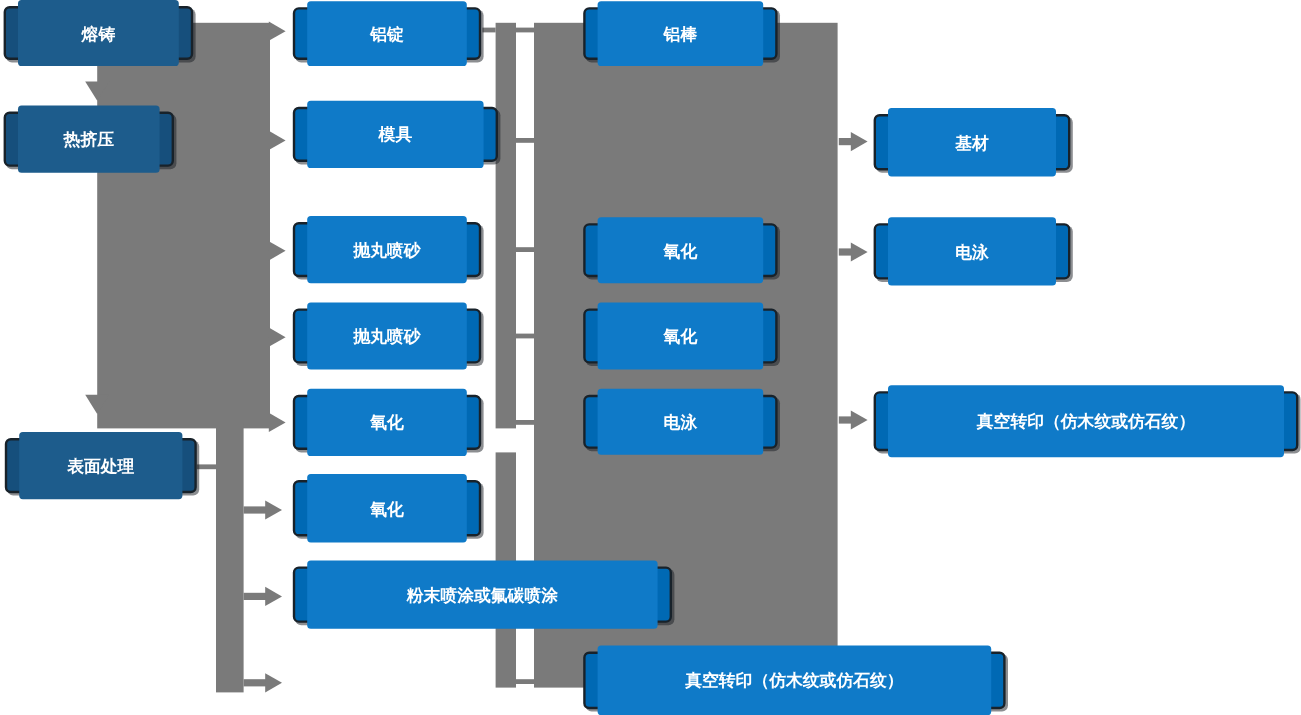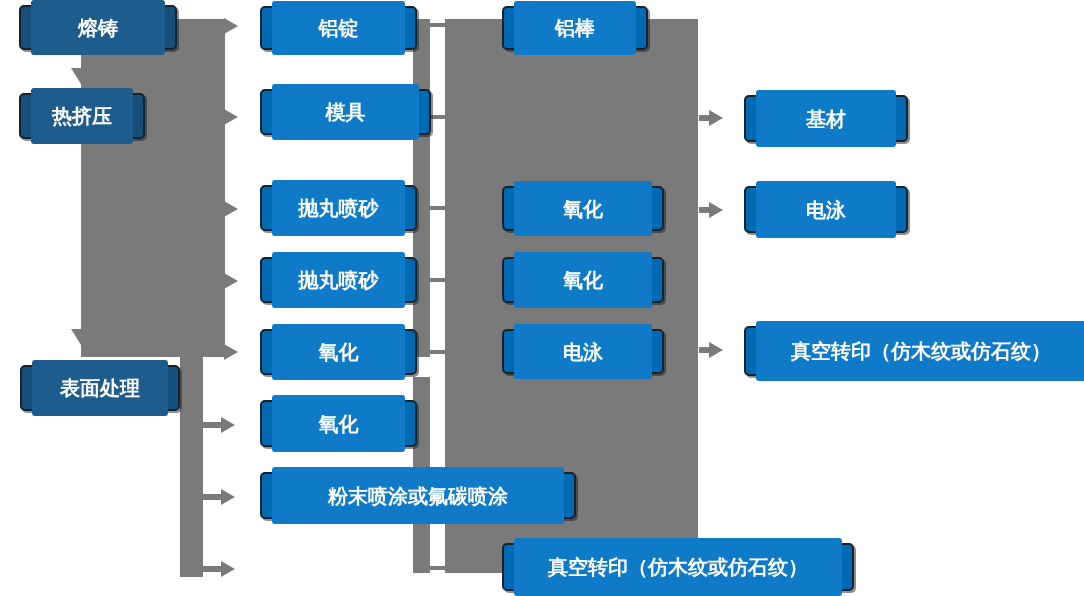--- a/index.html
+++ b/index.html
@@ -5,27 +5,26 @@
   html,body{margin:0;padding:0;background:#ffffff;}
   body{font-family:"Liberation Sans","DejaVu Sans",sans-serif;}
   .stage{position:relative;width:1084px;height:596px;background:#ffffff;overflow:hidden;}
 
   
   .node{
     position:absolute;z-index:3;
     display:flex;align-items:center;justify-content:center;
     background:var(--box-blue,#0069b4);
     color:var(--text-white,#ffffff);
-    font-size:20px;font-weight:bold;line-height:1;
+    font-size:14px;font-weight:bold;line-height:1;
     border:2px solid var(--border-dark,#18222a);
     border-radius:5px;
     box-shadow:2px 2px 0 rgba(25,30,35,0.5);
     box-sizing:border-box;
     white-space:nowrap;
-    margin-left:16px;
   }
   .node::before{
     content:"";position:absolute;z-index:-1;
     left:10px;right:10px;top:-7px;bottom:-7px;
     background:var(--box-blue-strip,#0f7ac8);
     border-radius:3px;
   }
   .node.dark{background:var(--box-dark-blue,#164f7c);}
   .node.dark::before{background:var(--box-dark-strip,#1d5c8c);}
 
@@ -89,32 +88,32 @@
   <div class="arrow-right" style="left:221px;top:561px;"></div>
 
   <div class="arrow-right" style="left:709px;top:110px;"></div>
   <div class="arrow-right" style="left:709px;top:202px;"></div>
   <div class="arrow-right" style="left:709px;top:342px;"></div>
 
   <div class="arrow-down" style="left:71px;top:68px;"></div>
   <div class="arrow-down" style="left:71px;top:329px;"></div>
 
   <div class="node dark" style="left:3px;top:5px;width:158px;height:45px;">熔铸</div>
-  <div class="node dark" style="left:3px;top:93px;width:126px;height:46px;">热挤压</div>
+  <div class="node dark" style="left:3px;top:93px;width:142px;height:46px;">热挤压</div>
   <div class="node" style="left:244px;top:6px;width:157px;height:44px;">铝锭</div>
 
   <div class="node dark" style="left:4px;top:365px;width:160px;height:46px;">表面处理</div>
   <div class="node" style="left:244px;top:89px;width:171px;height:46px;">模具</div>
   <div class="node" style="left:244px;top:185px;width:157px;height:46px;">抛丸喷砂</div>
   <div class="node" style="left:244px;top:257px;width:157px;height:46px;">抛丸喷砂</div>
   <div class="node" style="left:244px;top:329px;width:157px;height:46px;">氧化</div>
   <div class="node" style="left:244px;top:400px;width:157px;height:47px;">氧化</div>
   <div class="node" style="left:244px;top:472px;width:316px;height:47px;">粉末喷涂或氟碳喷涂</div>
 
-  <div class="node" style="left:486px;top:6px;width:146px;height:44px;">铝棒</div>
+  <div class="node" style="left:486px;top:6px;width:162px;height:44px;">铝棒</div>
   <div class="node" style="left:486px;top:186px;width:162px;height:45px;">氧化</div>
   <div class="node" style="left:486px;top:257px;width:162px;height:46px;">氧化</div>
   <div class="node" style="left:486px;top:329px;width:162px;height:45px;">电泳</div>
 
   <div class="node" style="left:728px;top:95px;width:164px;height:47px;">基材</div>
   <div class="node" style="left:728px;top:186px;width:164px;height:47px;">电泳</div>
   <div class="node" style="left:728px;top:326px;width:354px;height:50px;">真空转印（仿木纹或仿石纹）</div>
   <div class="node" style="left:486px;top:543px;width:352px;height:48px;">真空转印（仿木纹或仿石纹）</div>
 
 </div>

